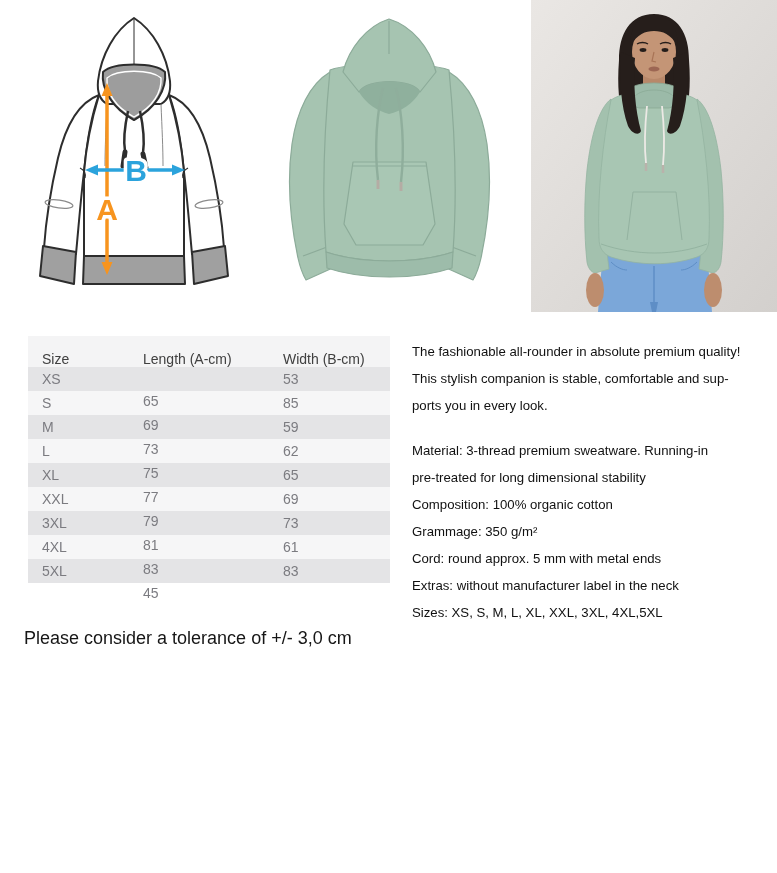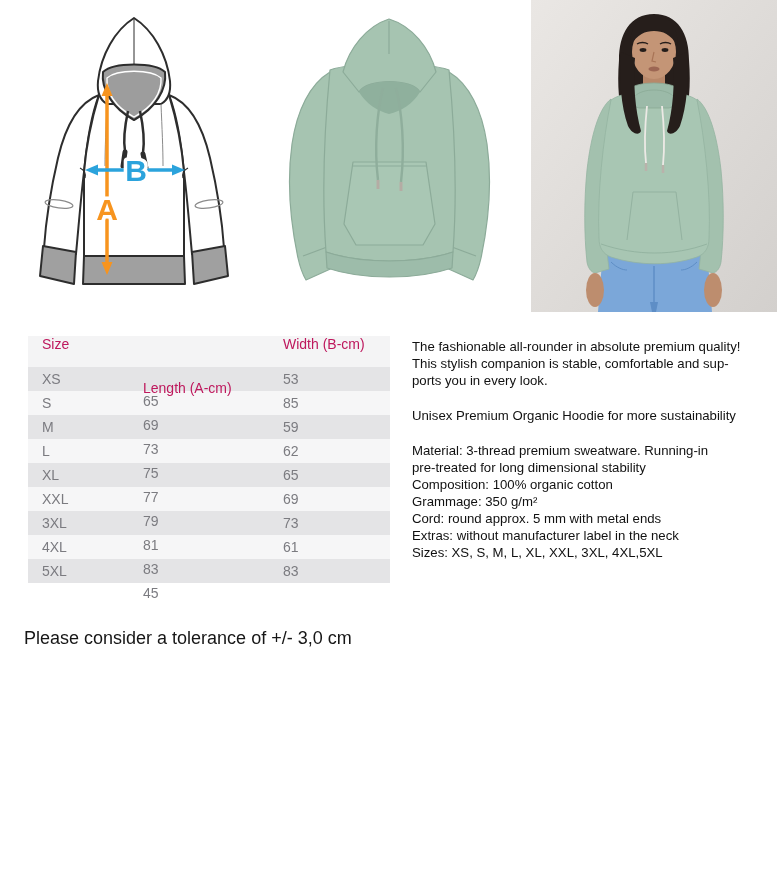--- a/index.html
+++ b/index.html
@@ -31,44 +31,44 @@
     text-anchor: middle;
   }
 
   
   #size-table {
     left: 28px; top: 336px; width: 362px;
     font-size: 14px;
     color: #7b7b80;
   }
   .t-head {
-    display: flex; align-items: flex-start;
+    display: flex; align-items: flex-end;
     height: 31px;
     background: #f4f4f5;
-    color: #be185d;
+    color: #404040;
   }
   .t-row { display: flex; align-items: center; height: 24px; }
   .t-row:nth-child(odd)  { background: #e4e4e6; }
   .t-row:nth-child(even) { background: #f6f6f7; }
   .c1 { width: 115px; padding-left: 14px; }
   .c2 { width: 140px; margin-top: 44px; }
   .c3 { flex: 1; }
 
   
   #tolerance-note {
     left: 24px; top: 628px;
     font-size: 18px;
     color: #161616;
   }
 
   
   #description {
     left: 412px; top: 338px; width: 350px;
     font-size: 13.2px;
-    line-height: 17px;
+    line-height: 27px;
     color: #111111;
   }
   #description p {
     white-space: pre-line;
     margin: 0 0 18px 0;
   }
 </style>
 </head>
 <body>
 
@@ -264,21 +264,20 @@
     </div>
     </div>
 </div>
 
 <div class="abs" id="tolerance-note">Please consider a tolerance of +/- 3,0 cm</div>
 
 <div class="abs" id="description">
     <p>The fashionable all-rounder in absolute premium quality!
 This stylish companion is stable, comfortable and sup-
 ports you in every look.</p>
-    <p>Unisex Premium Organic Hoodie for more sustainability</p>
     <p>Material: 3-thread premium sweatware. Running-in
 pre-treated for long dimensional stability
 Composition: 100% organic cotton
 Grammage: 350 g/m²
 Cord: round approx. 5 mm with metal ends
 Extras: without manufacturer label in the neck
 Sizes: XS, S, M, L, XL, XXL, 3XL, 4XL,5XL</p>
   </div>
 
 </body></html>

